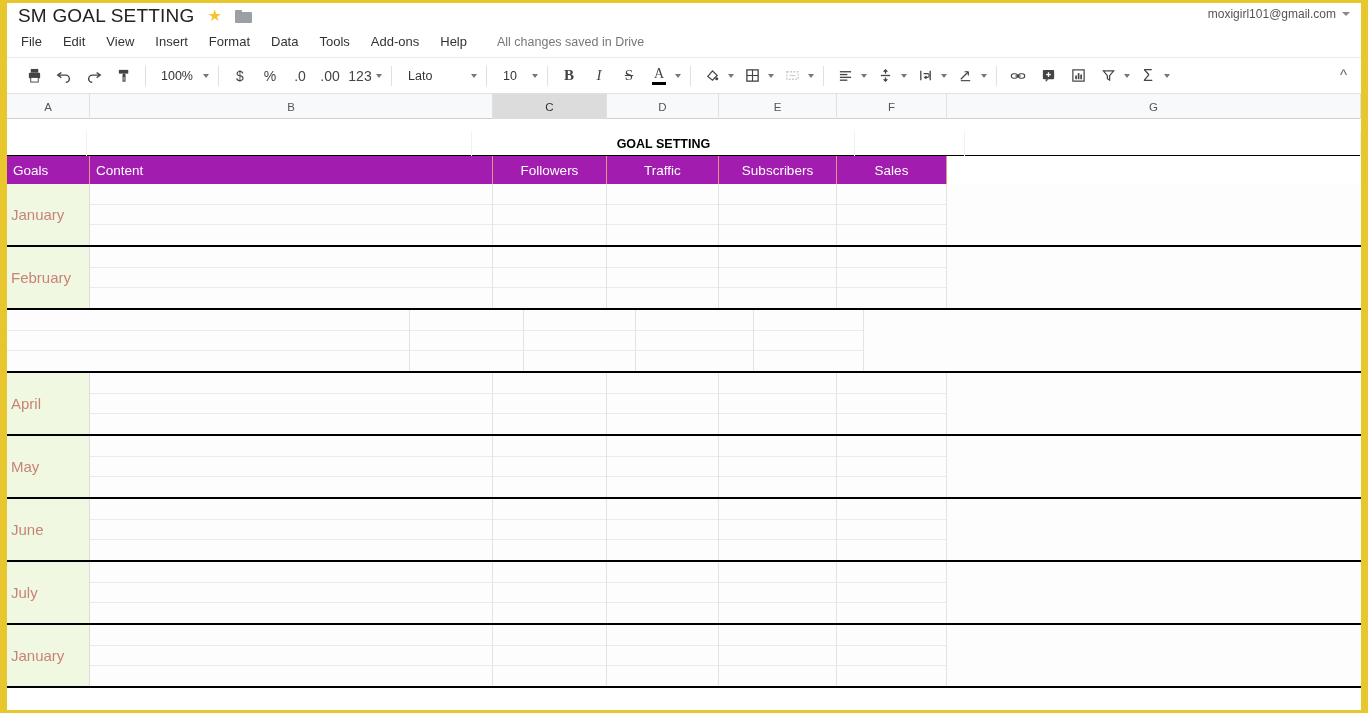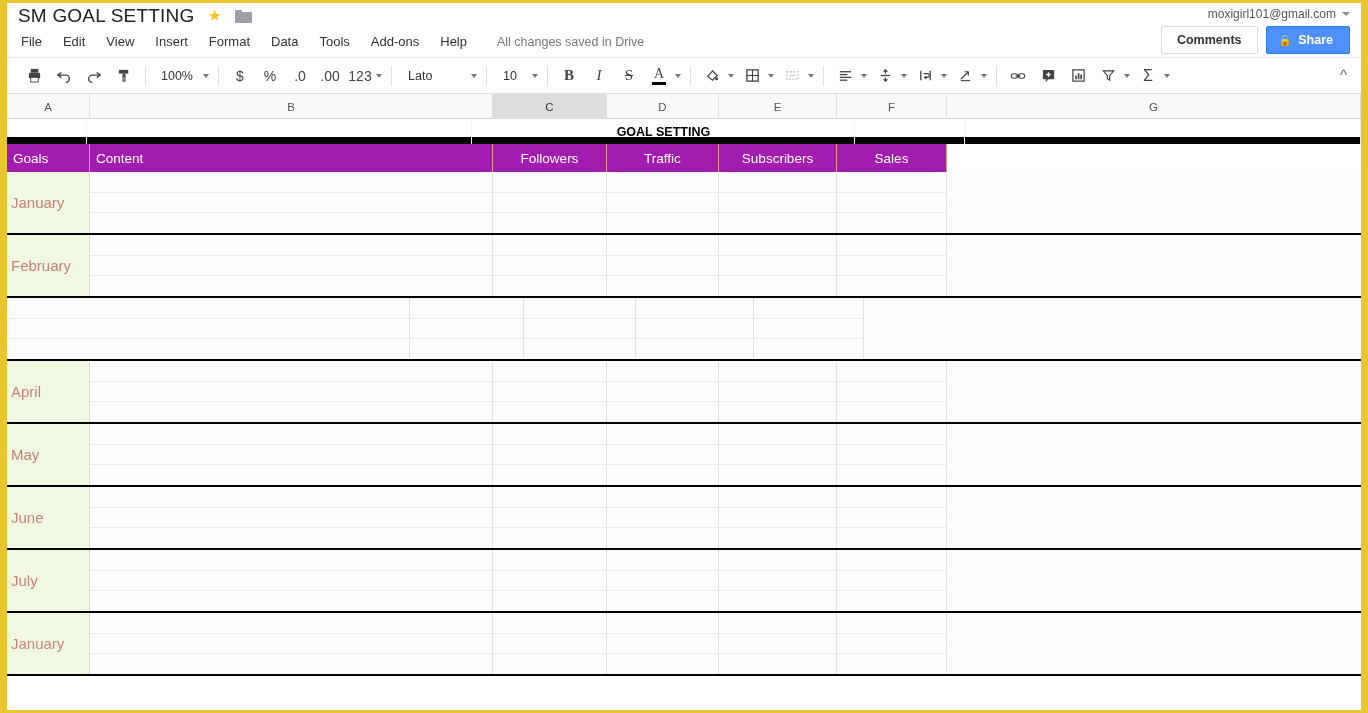--- a/index.html
+++ b/index.html
@@ -127,21 +127,22 @@
   .colhdr .ch {
     display: flex; align-items: center; justify-content: center;
     border-right: 1px solid #e0e0e0; height: 25px;
   }
   .colhdr .ch.sel { background: #dcdcdc; color: #333; }
 
   
   .sheet { background: #fff; }
   .titlerow {
     display: flex; height: 25px;
-    border-bottom: 7px solid #000000;
+    border-bottom: 1px solid #000000;
+    margin-top: 12px;
   }
   .titlerow .cell { border-right: 1px solid #f0f0f0; height: 25px; }
   .title-text {
     display: flex; align-items: center; justify-content: center;
     font-size: 12.5px; font-weight: bold; color: #000;
   }
 
   .hdrrow { display: flex; height: 28px; }
   .hdrrow .hc {
     background: #a21caf; color: #fff;
@@ -213,27 +214,20 @@
       <span class="mi">Add-ons</span>
       <span class="mi">Help</span>
       <span class="save-status">All changes saved in Drive</span>
     </div>
 
     <div class="acct">
       <span>moxigirl101@gmail.com</span>
       <span class="caret-dn"></span>
     </div>
 
-    <div class="topbtns">
-      <div class="btn-comments">Comments</div>
-      <div class="btn-share">
-        <span class="lock-icon">🔒</span>
-        <span>Share</span>
-      </div>
-    </div>
   </div>
 
   <div class="toolbar">
 
     <div class="tb-group">
       <div class="tb-btn">
         <svg width="15" height="15" viewBox="0 0 16 16">
             <rect x="4" y="1" width="8" height="4" fill="#444"></rect>
             <rect x="2" y="5" width="12" height="6" rx="1" fill="#444"></rect>
             <rect x="4" y="10" width="8" height="5" fill="#fff" stroke="#444" stroke-width="1"></rect>

